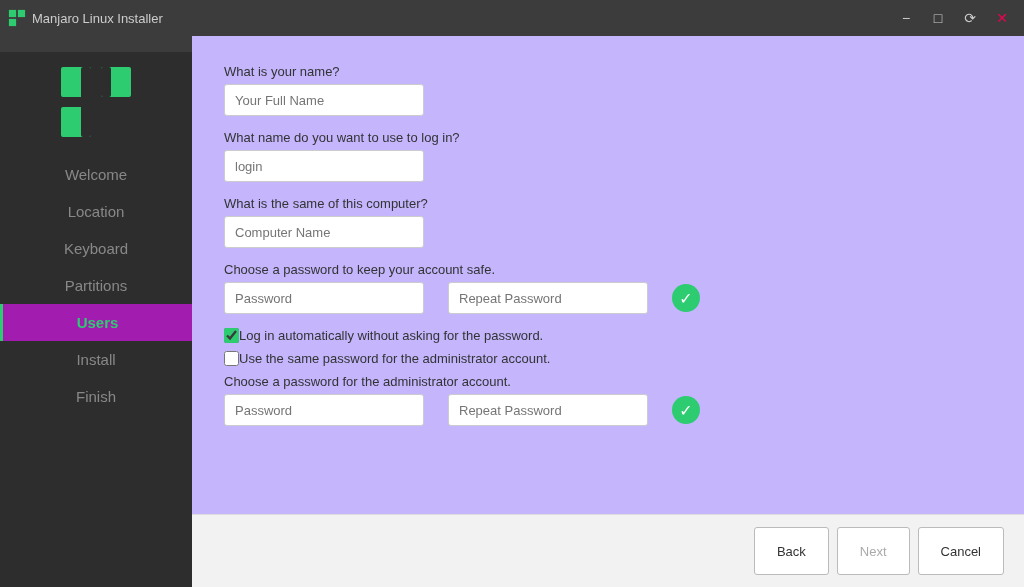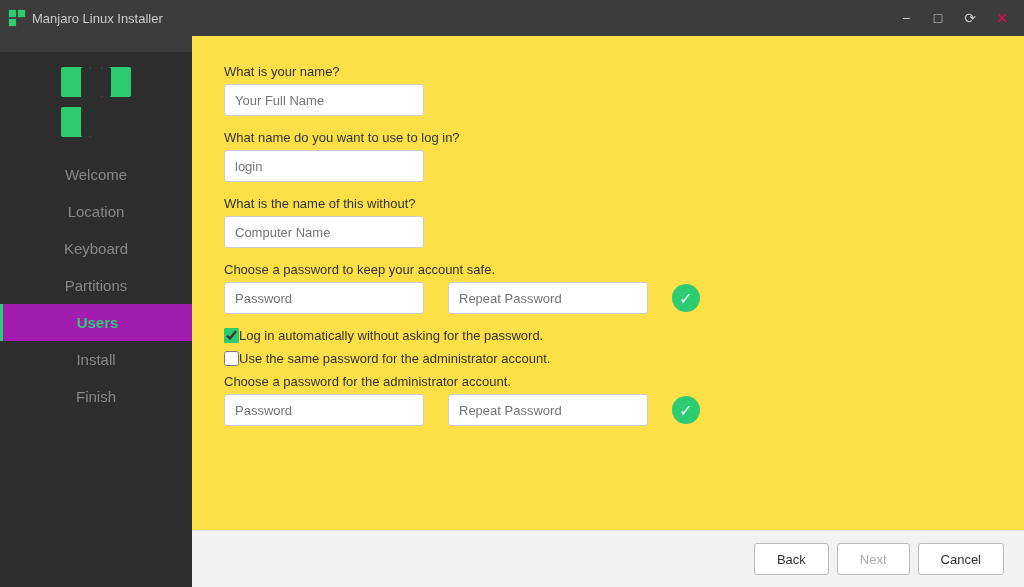--- a/index.html
+++ b/index.html
@@ -94,21 +94,21 @@
       background: #a21caf;
       border-left: 3px solid #2ecc71;
     }
     .sidebar-item.inactive {
       color: #888;
     }
 
     
     .content {
       flex: 1;
-      background: #fde047;
+      background: #c4b5fd;
       padding: 28px 32px 20px 32px;
       display: flex;
       flex-direction: column;
       overflow-y: auto;
     }
 
     .form-section {
       flex: 1;
     }
 
@@ -178,21 +178,21 @@
       display: flex;
       justify-content: flex-end;
       align-items: center;
       gap: 8px;
       padding: 12px 20px;
       background: #f2f2f2;
       border-top: 1px solid #ddd;
       flex-shrink: 0;
     }
     .btn {
-      height: 32px;
+      height: 48px;
       padding: 0 22px;
       border-radius: 3px;
       font-size: 13px;
       cursor: pointer;
       border: 1px solid #bbb;
       background: white;
       color: #333;
     }
     .btn.disabled {
       color: #aaa;
@@ -262,21 +262,21 @@
           <label class="form-label">What is your name?</label>
           <input class="form-input" type="text" placeholder="Your Full Name" style="">
         </div>
 
         <div class="form-group">
           <label class="form-label">What name do you want to use to log in?</label>
           <input class="form-input" type="text" placeholder="login" style="">
         </div>
 
         <div class="form-group">
-          <label class="form-label">What is the name of this without?</label>
+          <label class="form-label">What is the same of this computer?</label>
           <input class="form-input" type="text" placeholder="Computer Name" style="">
         </div>
 
         <div class="form-group">
           <label class="form-label">Choose a password to keep your account safe.</label>
           <div class="password-row">
             <input class="form-input" type="password" placeholder="Password" style="">
             <input class="form-input" type="password" placeholder="Repeat Password" style="">
             <div class="check-icon">
               <span>✓</span>

